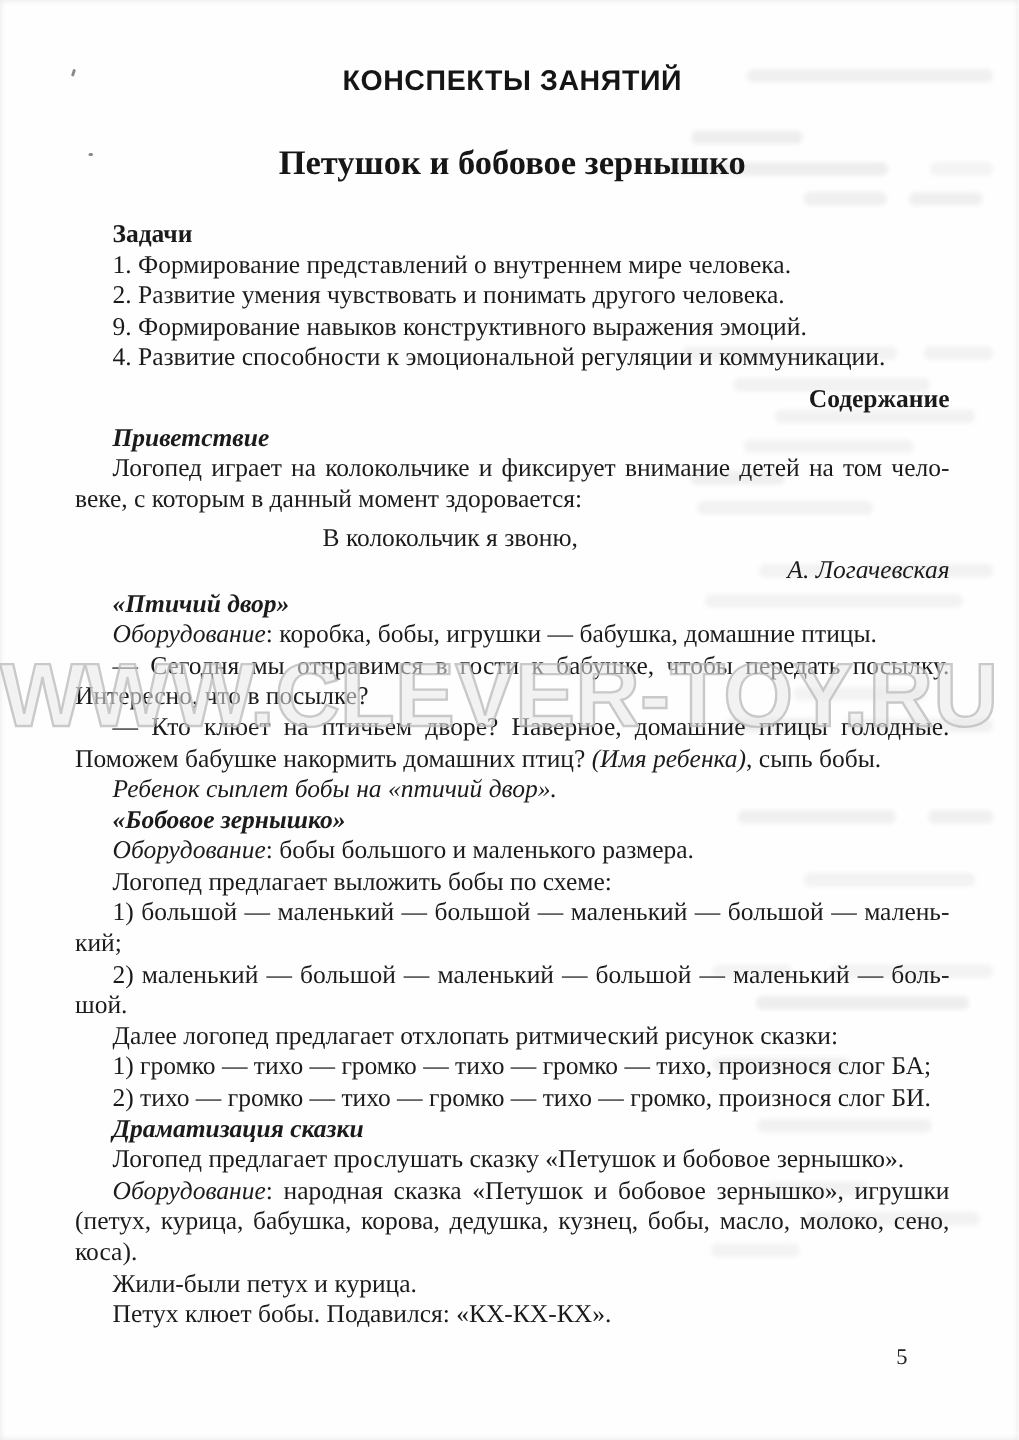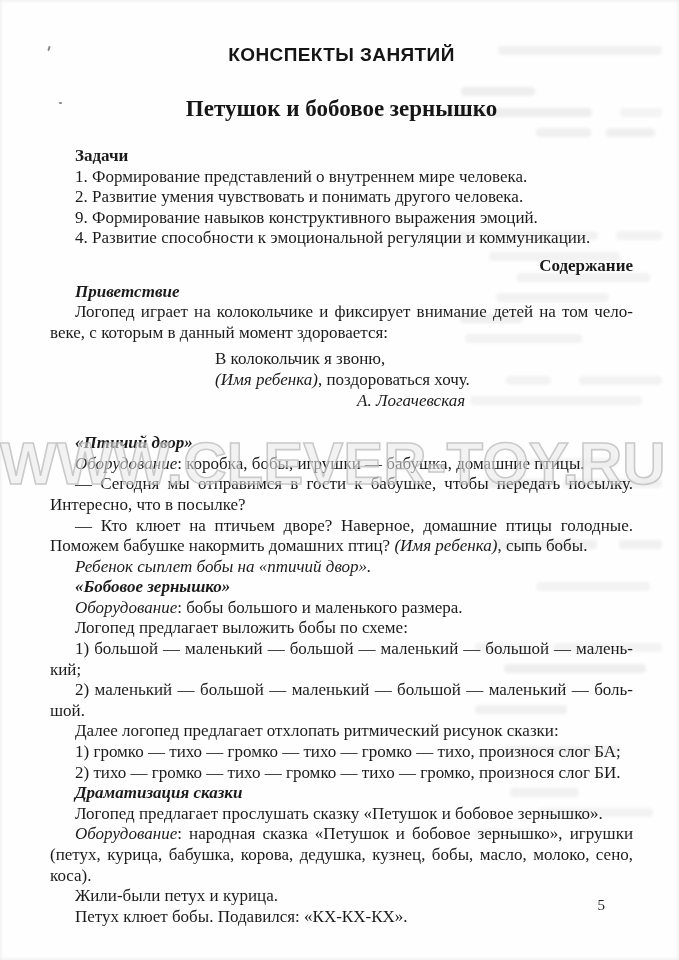--- a/index.html
+++ b/index.html
@@ -37,21 +37,21 @@
   .body-text{
     position:absolute;top:146px;left:50px;width:583px;
     font-size:17px;line-height:20.6px;
   }
   .body-text p{margin:0;text-indent:25px;text-align:justify;}
   .body-text p.bold{font-weight:bold;}
   .body-text p.italic{font-style:italic;}
   .body-text p.center{text-align:right;text-indent:0;margin:7px 0 5px 0;}
   .body-text p.verse{text-indent:0;text-align:left;margin-left:165px;}
   .body-text p.verse.vfirst{margin-top:6px;}
-  .body-text p.verse.attr{margin-left:307px;margin-bottom:22px;font-style:italic;}
+  .body-text p.verse.attr{margin-left:307px;margin-bottom:2px;font-style:italic;text-align:right;}
   .seg.em{font-style:italic;}
   .watermark{
     position:absolute;top:433px;left:0;width:546px;
     text-align:center;white-space:nowrap;
     font-family:"Liberation Sans", sans-serif;
     font-weight:bold;font-size:60px;line-height:62px;letter-spacing:0px;
     color:rgba(255,255,255,0.45);
     -webkit-text-stroke:1.6px #bdbdbd;
     text-shadow:0 0 1px rgba(190,190,190,0.4);
     opacity:0.8;
@@ -109,21 +109,20 @@
   <div class="body-text" id="blocks">
       <p class="bold"><span class="seg">Задачи</span></p>
       <p><span class="seg">1. Формирование представлений о внутреннем мире человека.</span></p>
       <p><span class="seg">2. Развитие умения чувствовать и понимать другого человека.</span></p>
       <p><span class="seg">9. Формирование навыков конструктивного выражения эмоций.</span></p>
       <p><span class="seg">4. Развитие способности к эмоциональной регуляции и коммуникации.</span></p>
       <p class="center bold"><span class="seg">Содержание</span></p>
       <p class="bold italic"><span class="seg">Приветствие</span></p>
       <p><span class="seg">Логопед играет на колокольчике и фиксирует внимание детей на том чело­веке, с которым в данный момент здоровается:</span></p>
       <p class="verse vfirst"><span class="seg">В колокольчик я звоню,</span></p>
-      <p class="verse"><span class="seg em">(Имя ребенка)</span><span class="seg">, поздороваться хочу.</span></p>
       <p class="verse attr"><span class="seg em">А. Логачевская</span></p>
       <p class="bold italic"><span class="seg">«Птичий двор»</span></p>
       <p><span class="seg em">Оборудование</span><span class="seg">: коробка, бобы, игрушки — бабушка, домашние птицы.</span></p>
       <p><span class="seg">— Сегодня мы отправимся в гости к бабушке, чтобы передать посылку. Интересно, что в посылке?</span></p>
       <p><span class="seg">— Кто клюет на птичьем дворе? Наверное, домашние птицы голодные. Поможем бабушке накормить домашних птиц? </span><span class="seg em">(Имя ребенка)</span><span class="seg">, сыпь бобы.</span></p>
       <p class="italic"><span class="seg em">Ребенок сыплет бобы на «птичий двор».</span></p>
       <p class="bold italic"><span class="seg">«Бобовое зернышко»</span></p>
       <p><span class="seg em">Оборудование</span><span class="seg">: бобы большого и маленького размера.</span></p>
       <p><span class="seg">Логопед предлагает выложить бобы по схеме:</span></p>
       <p><span class="seg">1) большой — маленький — большой — маленький — большой — малень­кий;</span></p>

